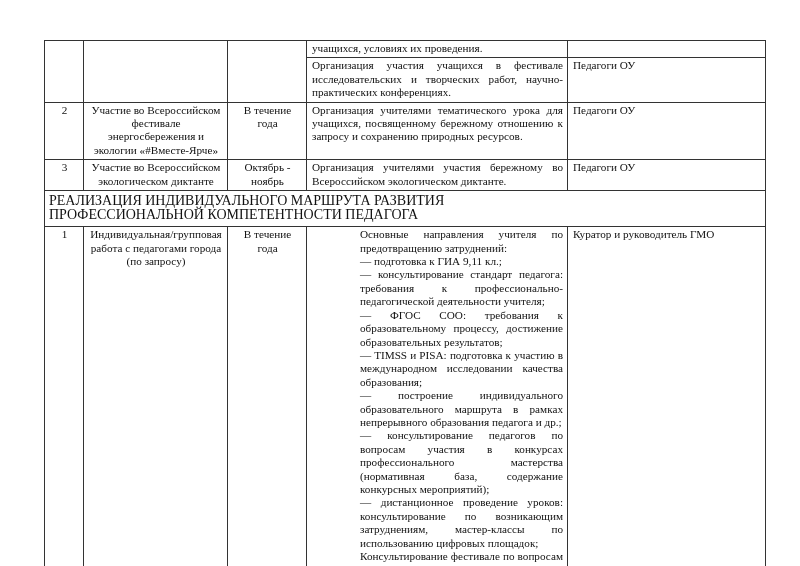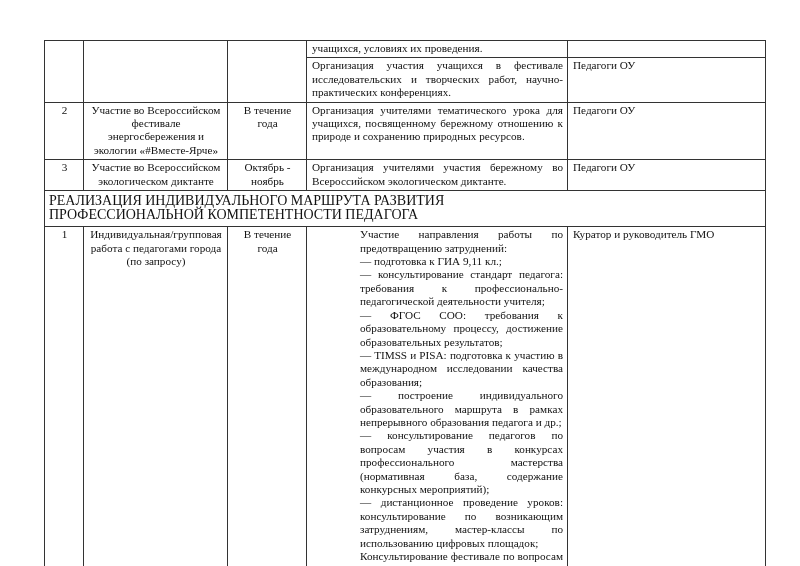--- a/index.html
+++ b/index.html
@@ -38,42 +38,42 @@
         <td class="c4"></td>
       </tr>
       <tr class="r-b">
         <td class="c3 just">Организация участия учащихся в фестивале исследовательских и творческих работ, научно-практических конференциях.</td>
         <td class="c4">Педагоги ОУ</td>
       </tr>
       <tr class="r-c">
         <td class="c0">2</td>
         <td class="c1">Участие во Всероссийском фестивале энергосбережения и экологии «#Вместе-Ярче»</td>
         <td class="c2">В течение года</td>
-        <td class="c3 just">Организация учителями тематического урока для учащихся, посвященному бережному отношению к природе и сохранению природных ресурсов.</td>
+        <td class="c3 just">Организация учителями тематического урока для учащихся, посвященному бережному отношению к запросу и сохранению природных ресурсов.</td>
         <td class="c4">Педагоги ОУ</td>
       </tr>
       <tr class="r-d">
         <td class="c0">3</td>
         <td class="c1">Участие во Всероссийском экологическом диктанте</td>
         <td class="c2">Октябрь - ноябрь</td>
         <td class="c3 just">Организация учителями участия бережному во Всероссийском экологическом диктанте.</td>
         <td class="c4">Педагоги ОУ</td>
       </tr>
       <tr class="section r-e">
         <td colspan="5">
           <span class="line">РЕАЛИЗАЦИЯ ИНДИВИДУАЛЬНОГО МАРШРУТА РАЗВИТИЯ</span>
           <span class="line">ПРОФЕССИОНАЛЬНОЙ КОМПЕТЕНТНОСТИ ПЕДАГОГА</span>
         </td>
       </tr>
       <tr>
         <td class="c0">1</td>
         <td class="c1">Индивидуальная/групповая работа с педагогами города (по запросу)</td>
         <td class="c2">В течение года</td>
         <td class="c3" style="height:298px;">
-          <span class="line just">Участие направления работы по предотвращению затруднений:</span>
+          <span class="line just">Основные направления учителя по предотвращению затруднений:</span>
           <span class="line just">— подготовка к ГИА 9,11 кл.;</span>
           <span class="line just">— консультирование стандарт педагога: требования к профессионально-педагогической деятельности учителя;</span>
           <span class="line just">— ФГОС СОО: требования к образовательному процессу, достижение образовательных результатов;</span>
           <span class="line just">— TIMSS и PISA: подготовка к участию в международном исследовании качества образования;</span>
           <span class="line just">— построение индивидуального образовательного маршрута в рамках непрерывного образования педагога и др.;</span>
           <span class="line just">— консультирование педагогов по вопросам участия в конкурсах профессионального мастерства (нормативная база, содержание конкурсных мероприятий);</span>
           <span class="line just">— дистанционное проведение уроков: консультирование по возникающим затруднениям, мастер-классы по использованию цифровых площадок;</span>
           <span class="line just">Консультирование фестивале по вопросам прохождения аттестации.</span>
         </td>
         <td class="c4">Куратор и руководитель ГМО</td>

